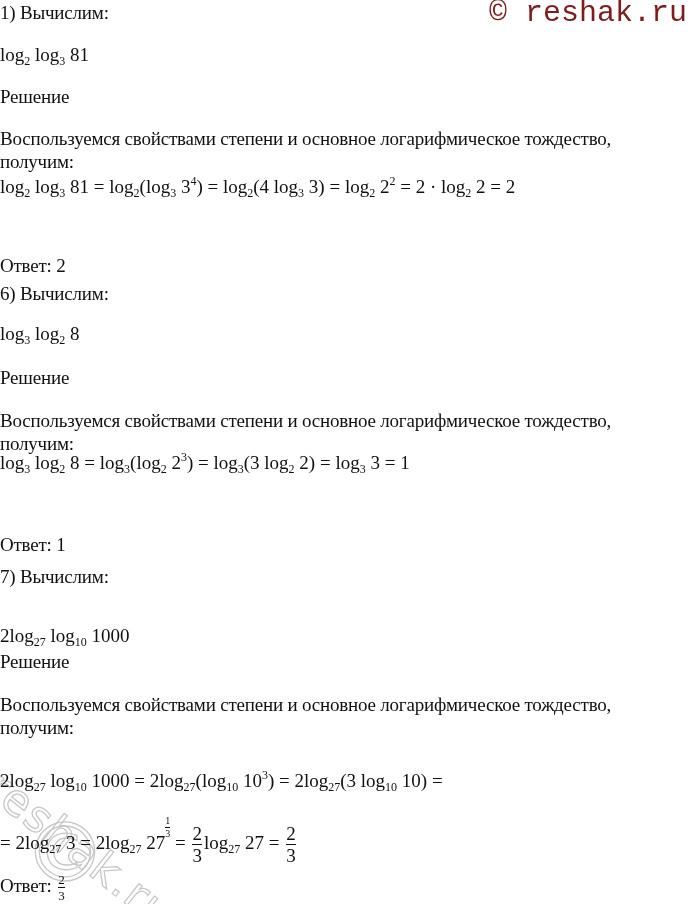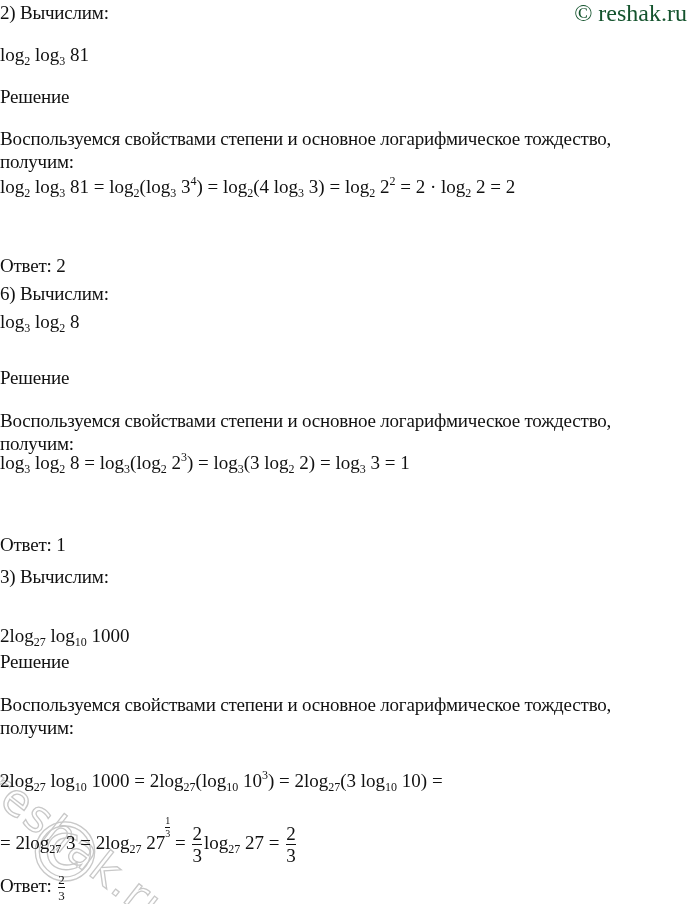--- a/index.html
+++ b/index.html
@@ -11,34 +11,34 @@
   .math { font-size:19px; }
   sub { font-size:12px; vertical-align:-4px; line-height:0; }
   sup { font-size:12px; vertical-align:8px; line-height:0; }
   .frac { display:inline-block; vertical-align:middle; text-align:center; line-height:1; margin:0 2px; }
   .frac .num, .frac .den { display:block; font-size:19px; }
   .frac .bar { display:block; border-top:1.2px solid #111; margin:1px 0; }
   .frac.small .num, .frac.small .den { font-size:13px; }
   .supfrac { display:inline-block; vertical-align:12px; text-align:center; line-height:1; }
   .supfrac span { display:block; font-size:10px; }
   .supfrac .bar { border-top:1px solid #111; margin:1px 0; }
-  .watermark-top { position:absolute; right:4px; top:0; font-family:Liberation Serif, serif;
-                   font-size:24px; color:#14532d; line-height:26px; }
+  .watermark-top { position:absolute; right:4px; top:0; font-family:Liberation Mono, monospace;
+                   font-size:30px; color:#7f1d1d; line-height:26px; }
   .wm { position:absolute; color:transparent; -webkit-text-stroke:1.3px #c8c8c8;
         font-family:"DejaVu Sans", sans-serif; pointer-events:none; }
 </style>
 </head>
 <body>
 
 <div class="watermark-top">© reshak.ru</div>
 
 <div class="wm" style="left:8px; top:760px; font-size:44px; transform:rotate(38deg); transform-origin:left top; letter-spacing:2px;">reshak.ru</div>
 <div class="wm" style="left:24px; top:812px; font-size:82px; line-height:82px;">©</div>
 
-<div class="line txt" style="top:2px">2) Вычислим:</div>
+<div class="line txt" style="top:2px">1) Вычислим:</div>
 
 <div class="line math" style="top:44px">
   <span>log</span><sub>2</sub><span> log</span><sub>3</sub><span> 81</span>
 </div>
 
 <div class="line txt" style="top:86px">Решение</div>
 <div class="line txt" style="top:128px">Воспользуемся свойствами степени и основное логарифмическое тождество,</div>
 <div class="line txt" style="top:151px">получим:</div>
 
 <div class="line math" style="top:176px">
@@ -54,21 +54,21 @@
   <span>2</span><sup>2</sup><span> = </span><span>2</span><span> · </span><span>log</span><sub>2</sub>
   <span>2</span><span> = </span><span>2</span>
 </div>
 
 <div class="line txt" style="top:255px">
   <span>Ответ: </span><span>2</span>
 </div>
 
 <div class="line txt" style="top:283px">6) Вычислим:</div>
 
-<div class="line math" style="top:311px">
+<div class="line math" style="top:323px">
   <span>log</span><sub>3</sub><span> log</span><sub>2</sub><span> 8</span>
 </div>
 
 <div class="line txt" style="top:367px">Решение</div>
 <div class="line txt" style="top:410px">Воспользуемся свойствами степени и основное логарифмическое тождество,</div>
 <div class="line txt" style="top:433px">получим:</div>
 
 <div class="line math" style="top:452px">
   <span>log</span><sub>3</sub>
   <span>log</span><sub>2</sub>
@@ -79,21 +79,21 @@
   <span>log</span><sub>2</sub>
   <span>2</span><span>)</span><span> = </span>
   <span>log</span><sub>3</sub>
   <span>3</span><span> = </span><span>1</span>
 </div>
 
 <div class="line txt" style="top:534px">
   <span>Ответ: </span><span>1</span>
 </div>
 
-<div class="line txt" style="top:566px">3) Вычислим:</div>
+<div class="line txt" style="top:566px">7) Вычислим:</div>
 
 <div class="line math" style="top:625px">
   <span>2log</span><sub>27</sub><span> log</span><sub>10</sub><span> 1000</span>
 </div>
 
 <div class="line txt" style="top:651px">Решение</div>
 <div class="line txt" style="top:694px">Воспользуемся свойствами степени и основное логарифмическое тождество,</div>
 <div class="line txt" style="top:717px">получим:</div>
 
 <div class="line math" style="top:770px">

